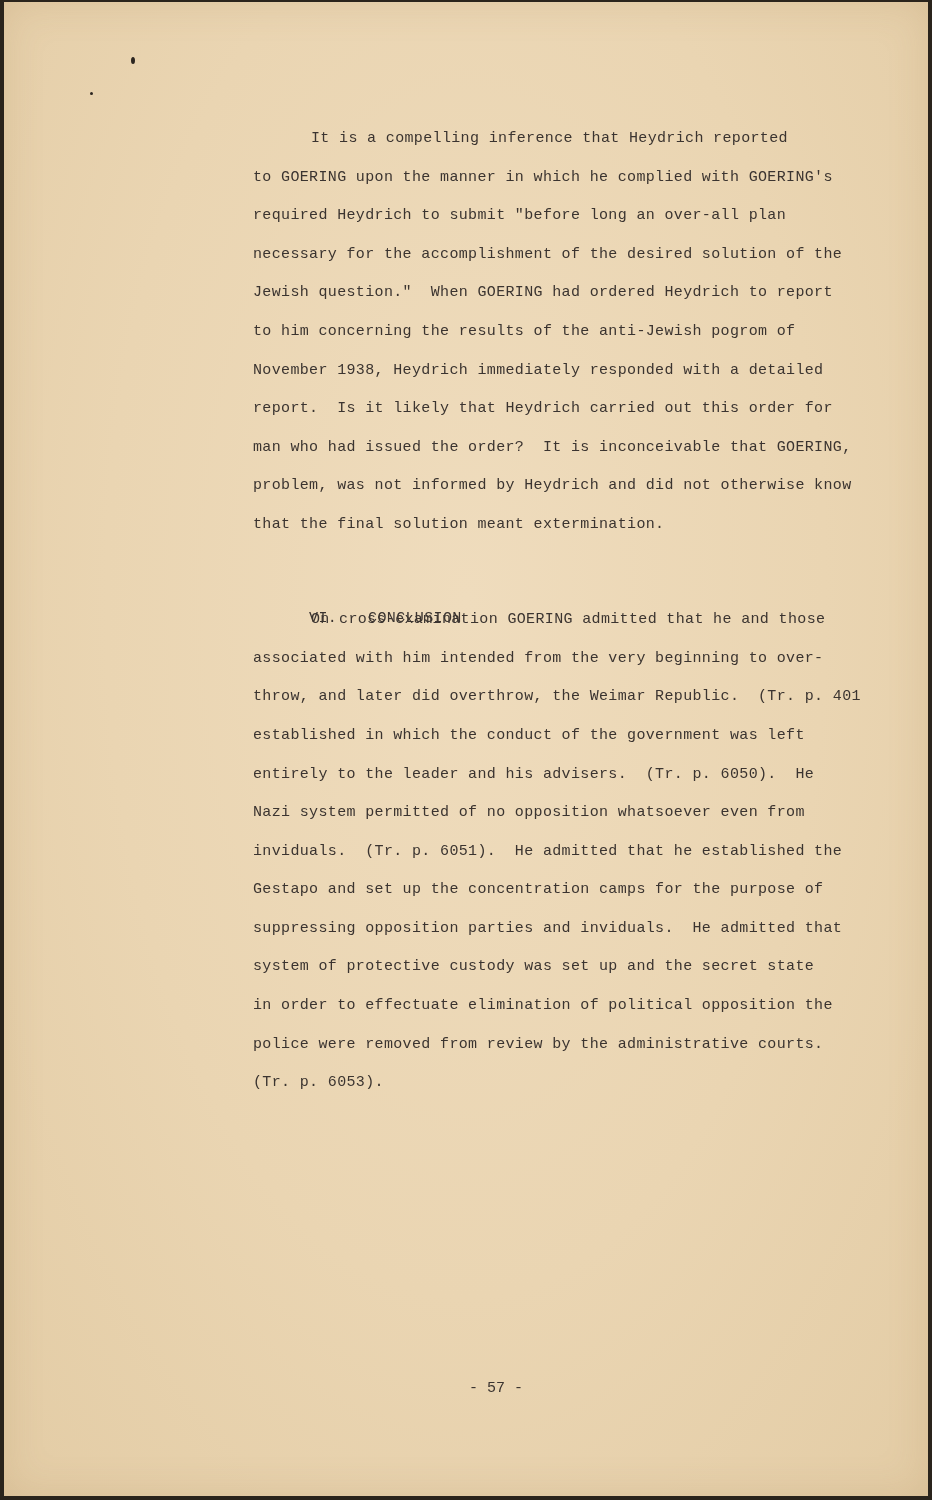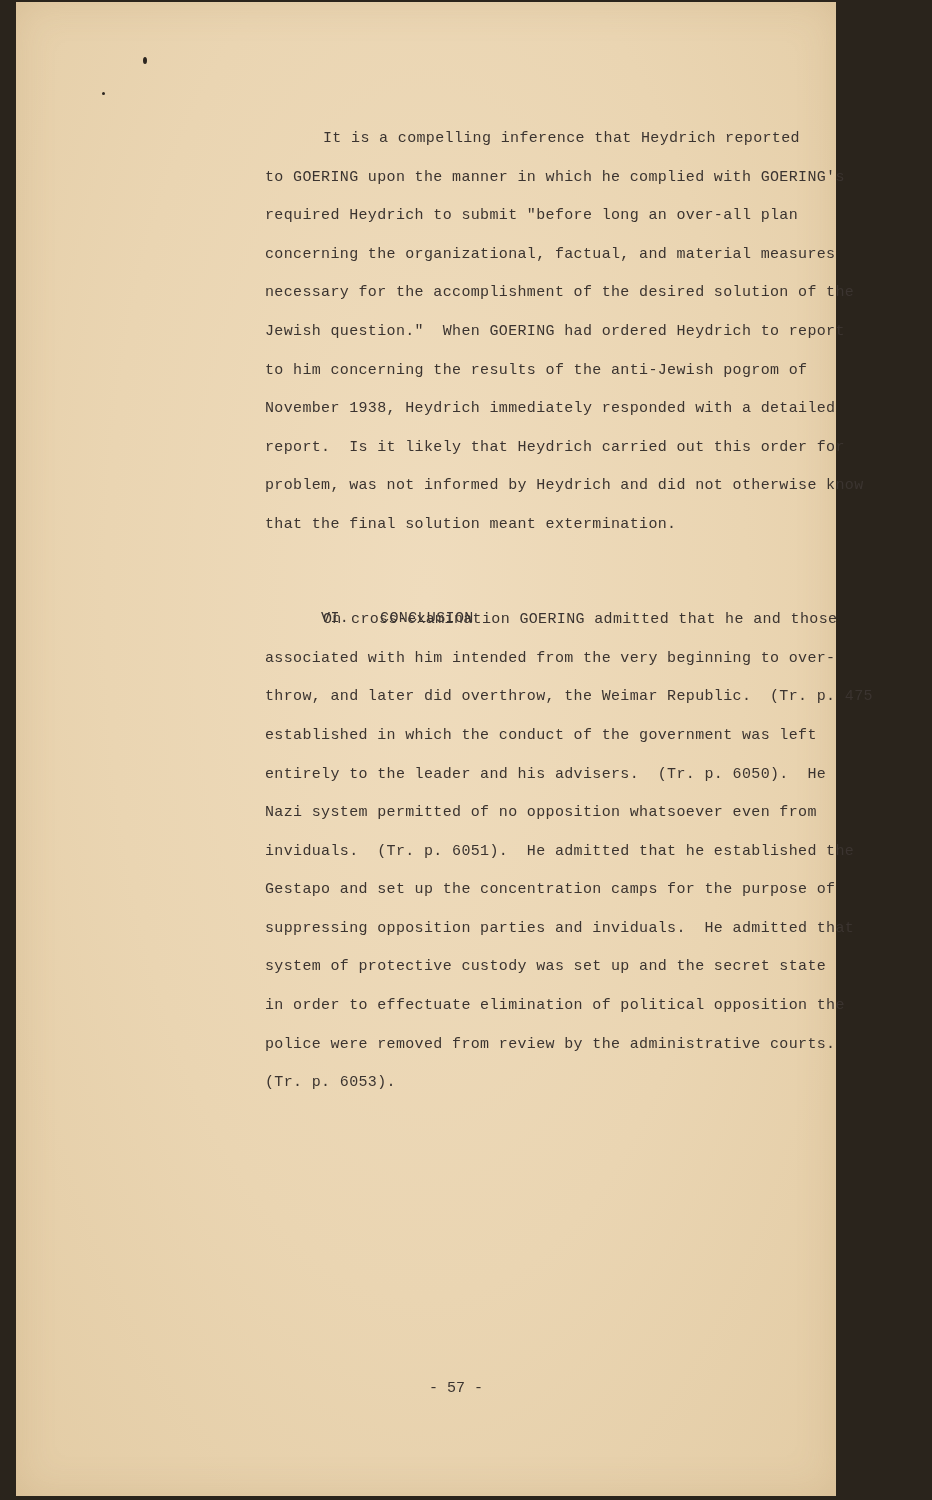--- a/index.html
+++ b/index.html
@@ -3,21 +3,21 @@
   <meta charset="utf-8">
   <style>
     html, body { margin: 0; padding: 0; }
     body {
       width: 932px; height: 1500px; overflow: hidden;
       background: #2a241c;
       position: relative;
       font-family: "Liberation Mono", "DejaVu Sans Mono", monospace;
     }
     .page {
-      position: absolute; left: 16px; top: 2px; width: 820px; height: 1494px;
+      position: absolute; left: 4px; top: 2px; width: 924px; height: 1494px;
       background: radial-gradient(ellipse at 50% 40%, #efdcbd 0%, #ead5b2 55%, #e3cca5 100%);
       box-shadow: inset 0 0 40px rgba(160,120,70,0.18);
     }
     .speck { position: absolute; background: #2c2620; border-radius: 50%; }
     .text {
       position: absolute; left: 249px; top: 118px; width: 640px;
       color: #3b3430;
       font-size: 15px; letter-spacing: 0.35px;
       line-height: 38.6px;
     }
@@ -35,36 +35,36 @@
 <body>
 
 <div class="page">
   <div class="speck" style="left:127px;top:55px;width:4px;height:7px;"></div>
   <div class="speck" style="left:86px;top:90px;width:3px;height:3px;"></div>
 
   <div class="text">
     <div class="line indent">It is a compelling inference that Heydrich reported</div>
     <div class="line">to GOERING upon the manner in which he complied with GOERING's</div>
     <div class="line">required Heydrich to submit "before long an over-all plan</div>
-    <div class="line">concerning the organizational, factual, and material measures</div>
     <div class="line">necessary for the accomplishment of the desired solution of the</div>
     <div class="line">Jewish question."  When GOERING had ordered Heydrich to report</div>
     <div class="line">to him concerning the results of the anti-Jewish pogrom of</div>
     <div class="line">November 1938, Heydrich immediately responded with a detailed</div>
     <div class="line">report.  Is it likely that Heydrich carried out this order for</div>
+    <div class="line">man who had issued the order?  It is inconceivable that GOERING,</div>
     <div class="line">problem, was not informed by Heydrich and did not otherwise know</div>
     <div class="line">that the final solution meant extermination.</div>
 
     <div class="line heading">
       <span class="num">VI.</span><span class="title">CONCLUSION</span>
     </div>
 
     <div class="line indent">On cross-examination GOERING admitted that he and those</div>
     <div class="line">associated with him intended from the very beginning to over-</div>
-    <div class="line">throw, and later did overthrow, the Weimar Republic.  (Tr. p. 475</div>
+    <div class="line">throw, and later did overthrow, the Weimar Republic.  (Tr. p. 401</div>
     <div class="line">established in which the conduct of the government was left</div>
     <div class="line">entirely to the leader and his advisers.  (Tr. p. 6050).  He</div>
     <div class="line">Nazi system permitted of no opposition whatsoever even from</div>
     <div class="line">inviduals.  (Tr. p. 6051).  He admitted that he established the</div>
     <div class="line">Gestapo and set up the concentration camps for the purpose of</div>
     <div class="line">suppressing opposition parties and inviduals.  He admitted that</div>
     <div class="line">system of protective custody was set up and the secret state</div>
     <div class="line">in order to effectuate elimination of political opposition the</div>
     <div class="line">police were removed from review by the administrative courts.</div>
     <div class="line">(Tr. p. 6053).</div>

